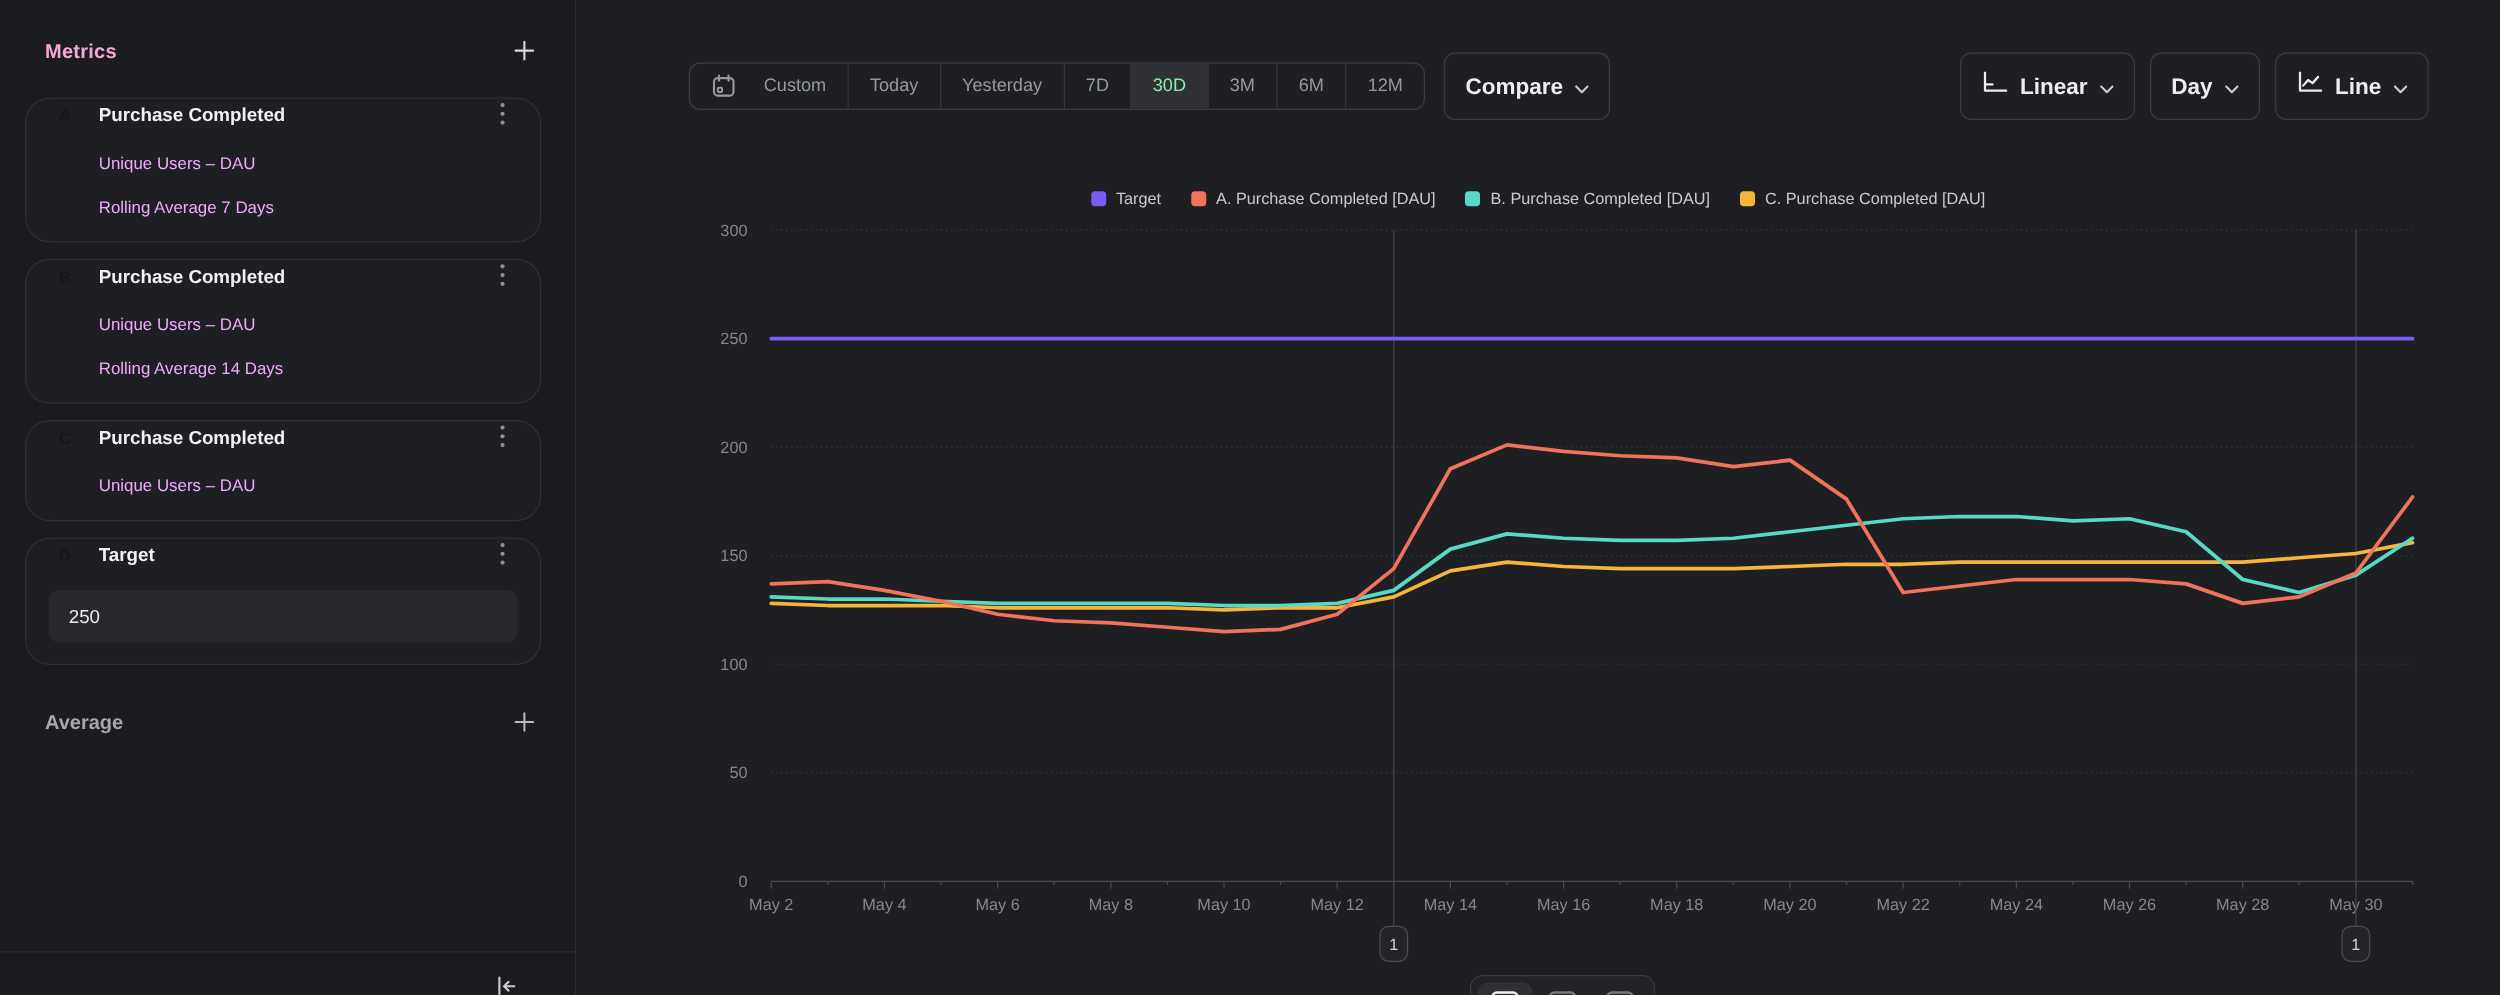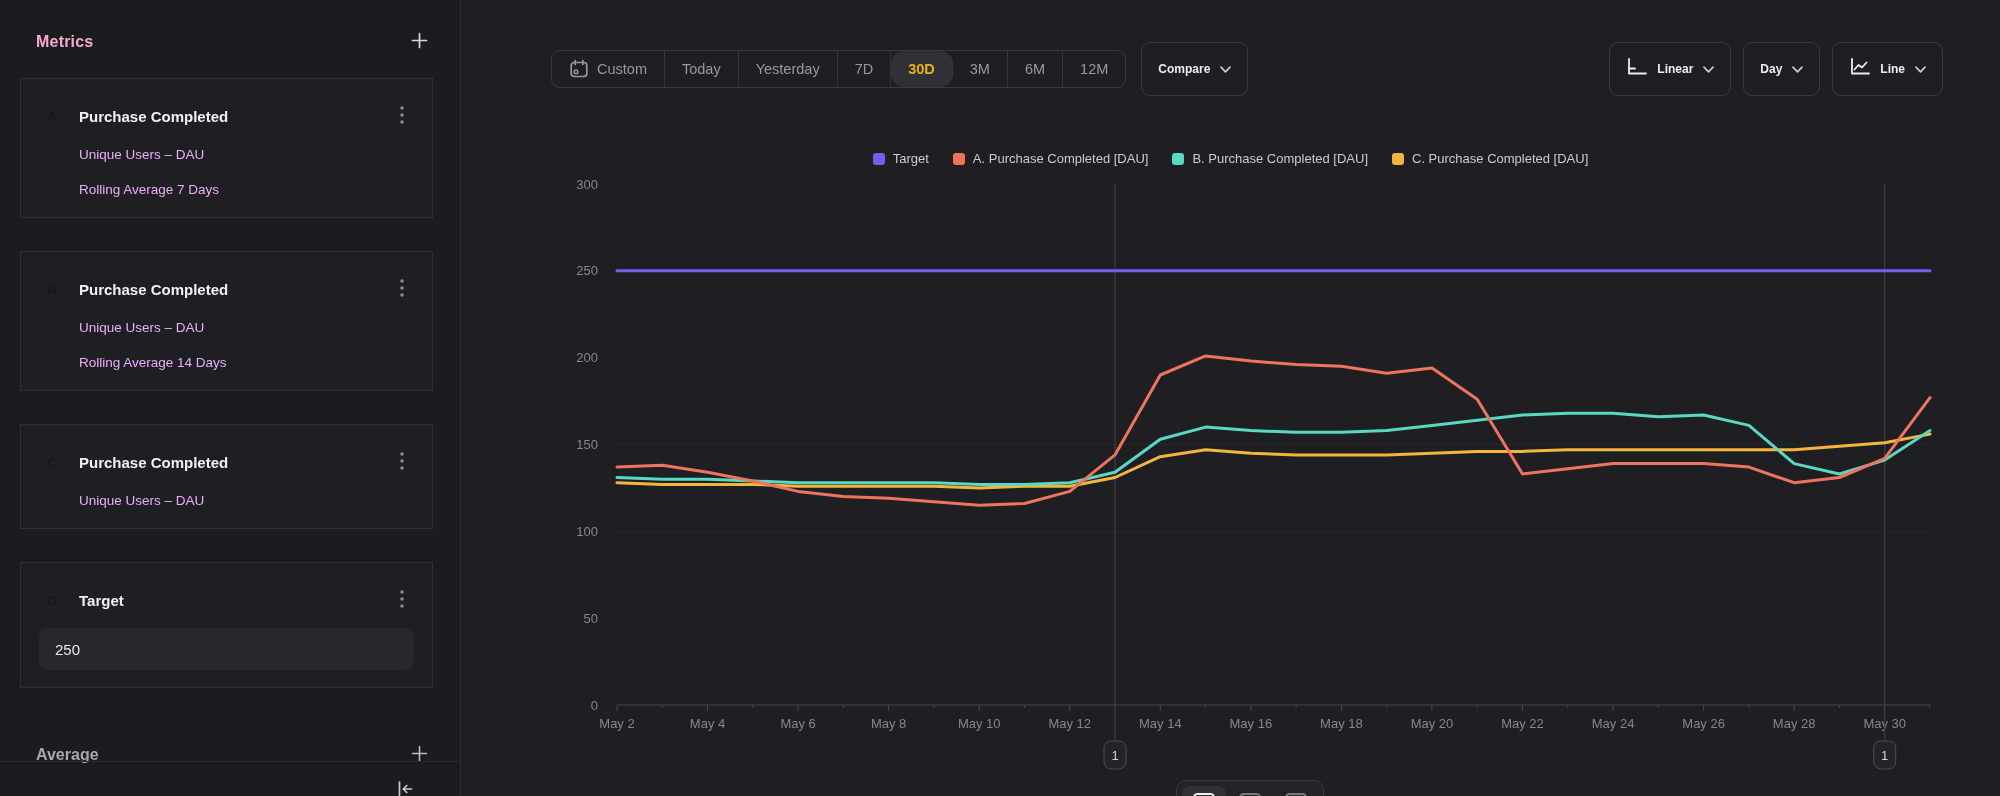--- a/index.html
+++ b/index.html
@@ -8,22 +8,22 @@
   .app { display:flex; width:2000px; height:796px; }
 
   
   .sidebar { width:461px; min-width:461px; height:796px; background:#1b1c1f;
              border-right:1px solid #2c2d31; padding:0 27px 0 20px; position:relative; }
   .sb-header { display:flex; align-items:center; justify-content:space-between;
                padding:30px 2px 0 16px; margin-bottom:24px; }
   .sb-title { color:#f9a8d4; font-size:16px; font-weight:700; letter-spacing:.2px; }
   .icon-btn { background:none; border:none; cursor:pointer; display:flex; align-items:center;
               justify-content:center; width:24px; height:24px; }
-  .card { border:1px solid #2f3034; border-radius:0; background:#1e1f22;
-          padding:24px 18px 18px 18px; margin-bottom:33px; }
+  .card { border:1px solid #2f3034; border-radius:20px; background:#1e1f22;
+          padding:0 18px 18px 18px; margin-bottom:13px; }
   .card-head { display:flex; align-items:center; height:26px; }
   .badge { width:26px; height:26px; border-radius:7px; display:flex; align-items:center;
            justify-content:center; font-size:13px; font-weight:700; color:#17181b;
            margin-right:14px; flex:none; }
   .card-title { color:#f0f1f3; font-size:15px; font-weight:700; flex:1; }
   .kebab { color:#8e9096; }
   .card-line { color:#f0abfc; font-size:13.5px; margin-top:16px; padding-left:40px; line-height:19px; }
   .target-input { margin-top:15px; width:100%; height:42px; background:#27282c; border:none;
                   border-radius:8px; color:#e8e9eb; font-size:15px; padding:0 16px;
                   font-family:"Liberation Sans", sans-serif; outline:none; }
@@ -34,28 +34,28 @@
   .collapse-btn { position:absolute; right:43px; bottom:-6px; }
 
   
   .main { position:relative; flex:1; height:796px; background:#1e1f23; }
   .toolbar { position:absolute; top:50px; left:90px; right:57px; height:38px;
              display:flex; justify-content:space-between; align-items:center; }
   .toolbar-left { display:flex; align-items:center; gap:15px; }
   .toolbar-right { display:flex; align-items:center; gap:12px; }
   .seg-group { display:flex; align-items:stretch; height:38px; border:1px solid #3a3b41;
                border-radius:9px; overflow:hidden; background:#1e1f23; }
-  .seg { display:flex; align-items:center; gap:8px; padding:0 17px; font-size:14.5px;
+  .seg { display:flex; align-items:center; gap:22px; padding:0 17px; font-size:14.5px;
          color:#97999f; border-right:1px solid #34353a; cursor:pointer; white-space:nowrap;
          background:none; font-family:"Liberation Sans", sans-serif; border-top:none; border-bottom:none; border-left:none; }
   .seg:last-child { border-right:none; }
-  .seg.active { background:#2f3137; color:#eab308; font-weight:700;border-radius:13px; }
+  .seg.active { background:#2f3137; color:#86efac; font-weight:400; }
   .btn { display:flex; align-items:center; gap:10px; height:54px; padding:0 16px;
          border:1px solid #3a3b41; border-radius:9px; background:#1e1f23; color:#ecedee;
-         font-size:12px; font-weight:700; cursor:pointer; font-family:"Liberation Sans", sans-serif; }
+         font-size:18px; font-weight:700; cursor:pointer; font-family:"Liberation Sans", sans-serif; }
   .legend { position:absolute; top:151px; left:0; right:0; display:flex;
             justify-content:center; gap:24px; }
   .legend-item { display:flex; align-items:center; gap:8px; cursor:pointer; }
   .legend-swatch { width:12px; height:12px; border-radius:3px; }
   .legend-label { color:#c9cbce; font-size:13px; }
   .chart-svg { position:absolute; top:116px; left:0; }
   .mini-toggle { position:absolute; left:715px; top:780px; height:46px; display:flex;
                  background:#222327; border:1px solid #3a3b40; border-radius:10px; padding:5px; gap:2px; }
   .mini-seg { width:44px; border-radius:8px; display:flex; justify-content:center; padding-top:6px;
               background:none; border:none; cursor:pointer; }

